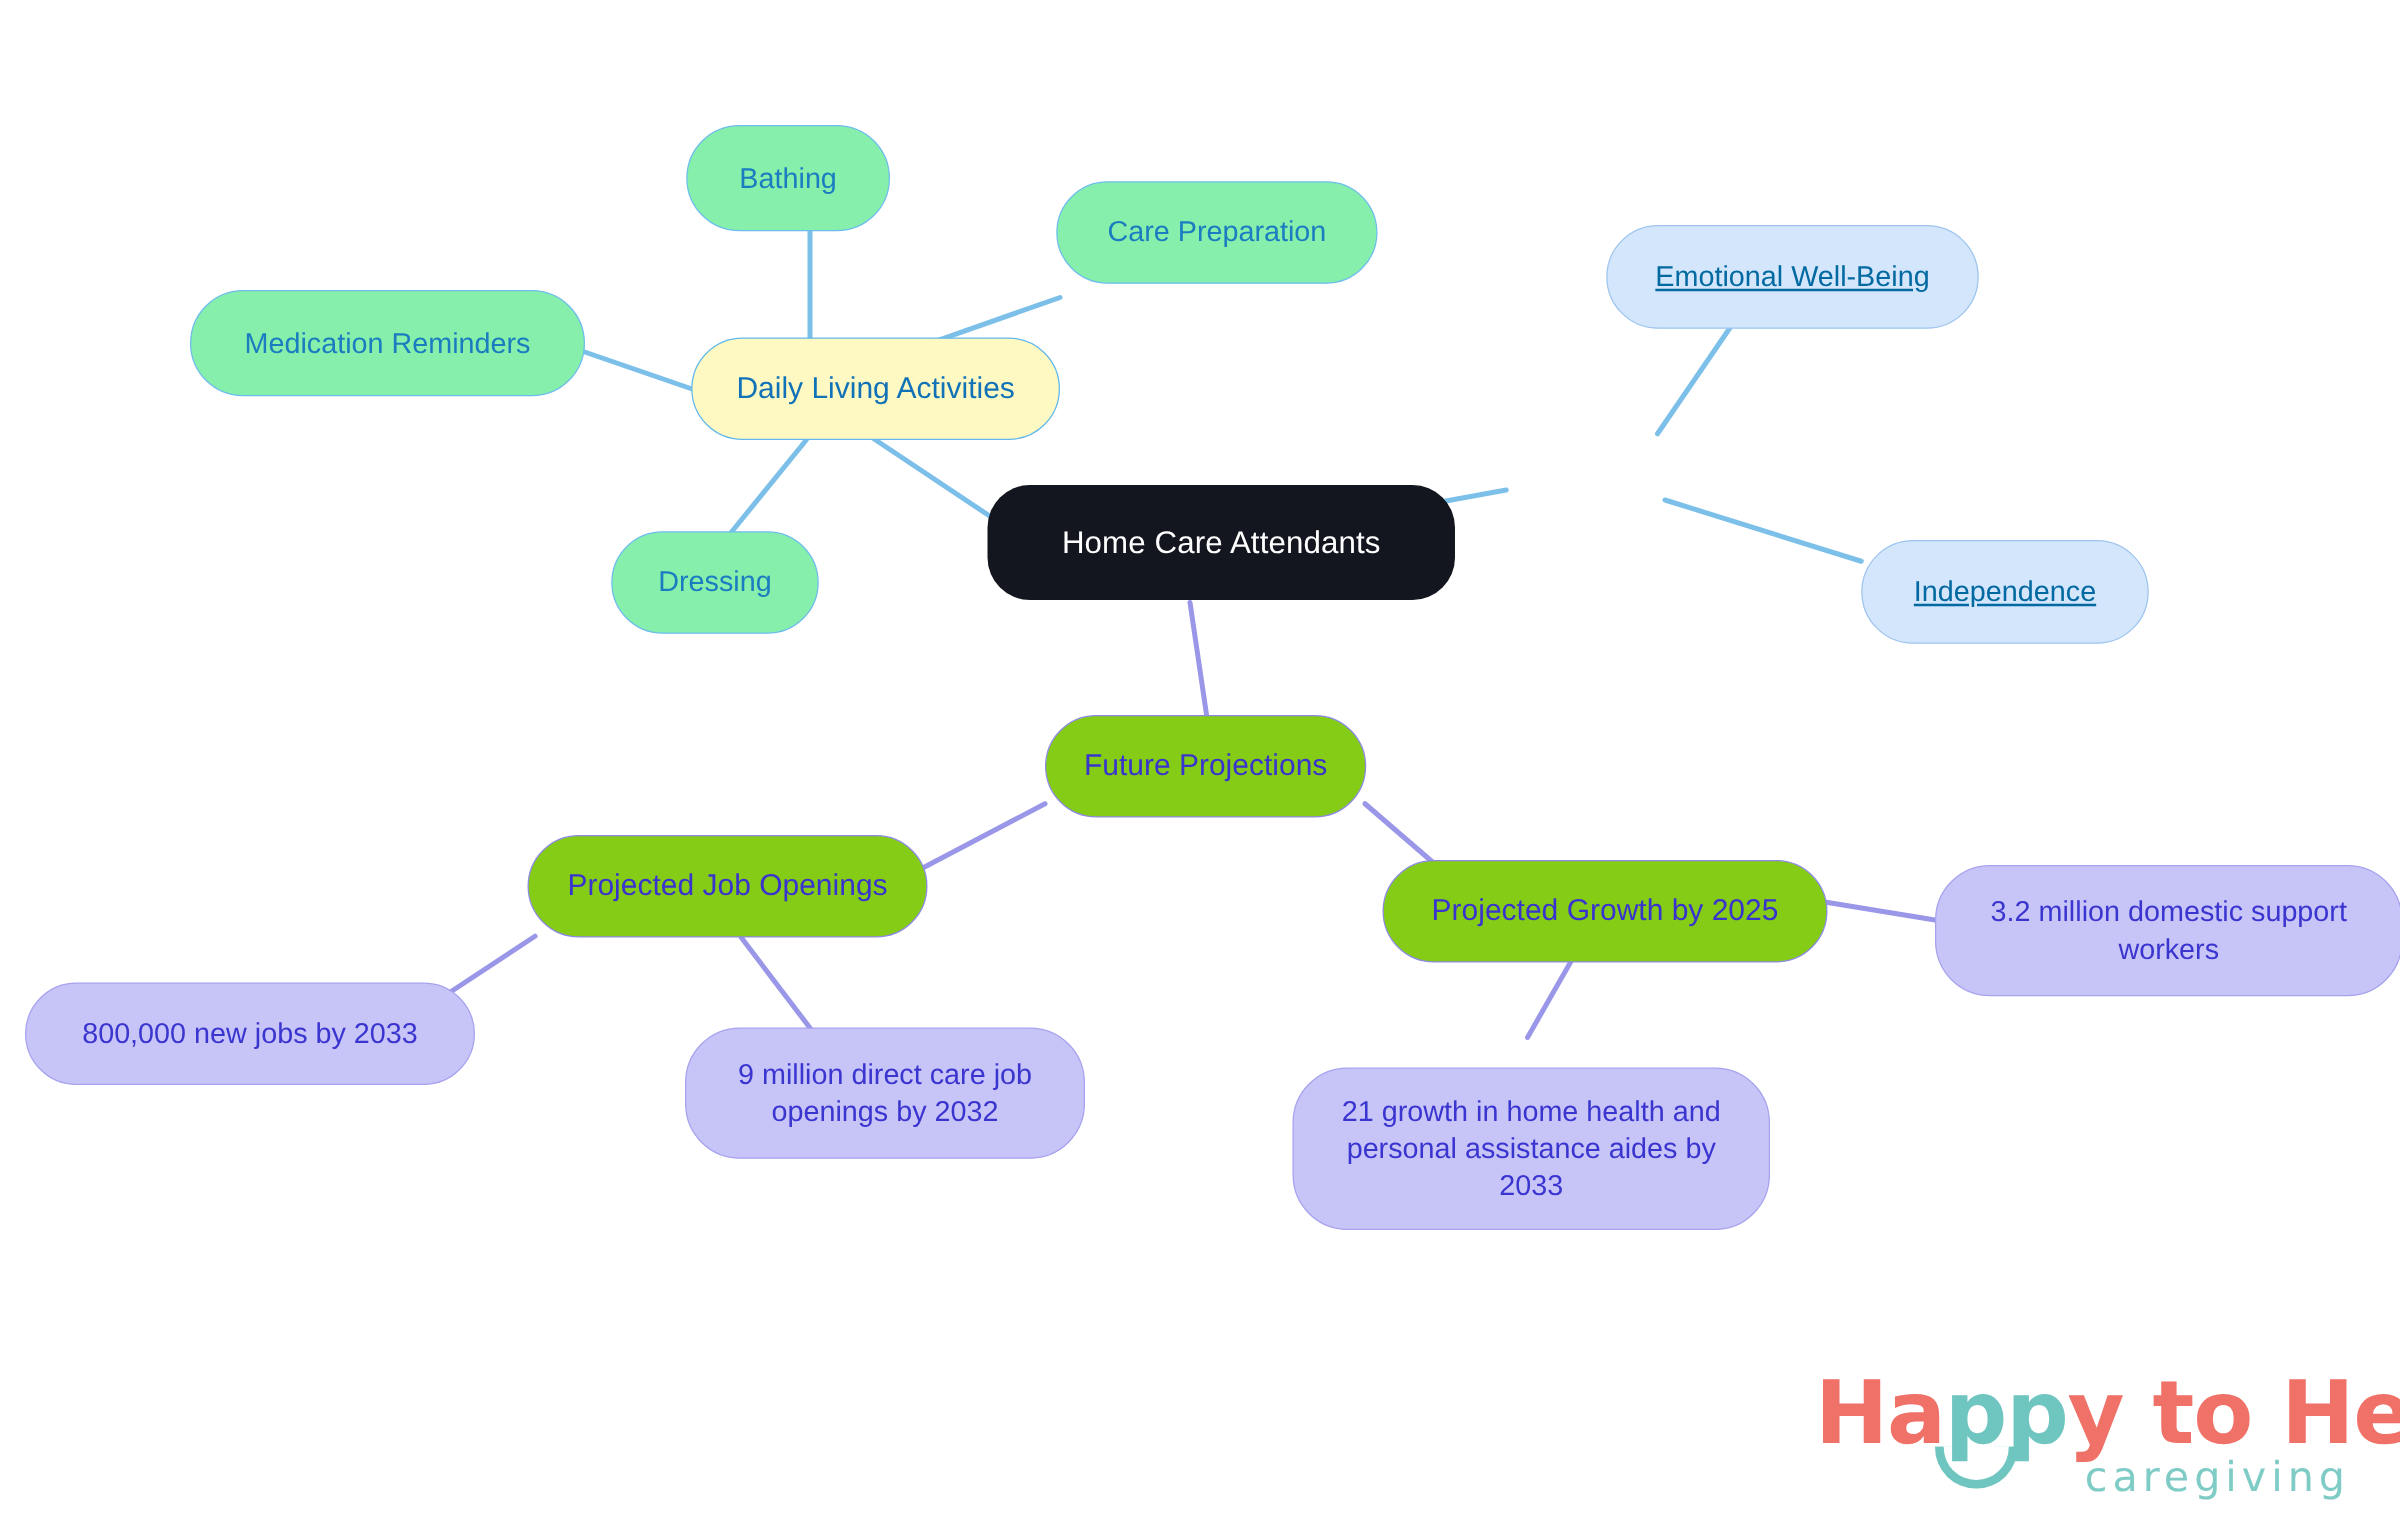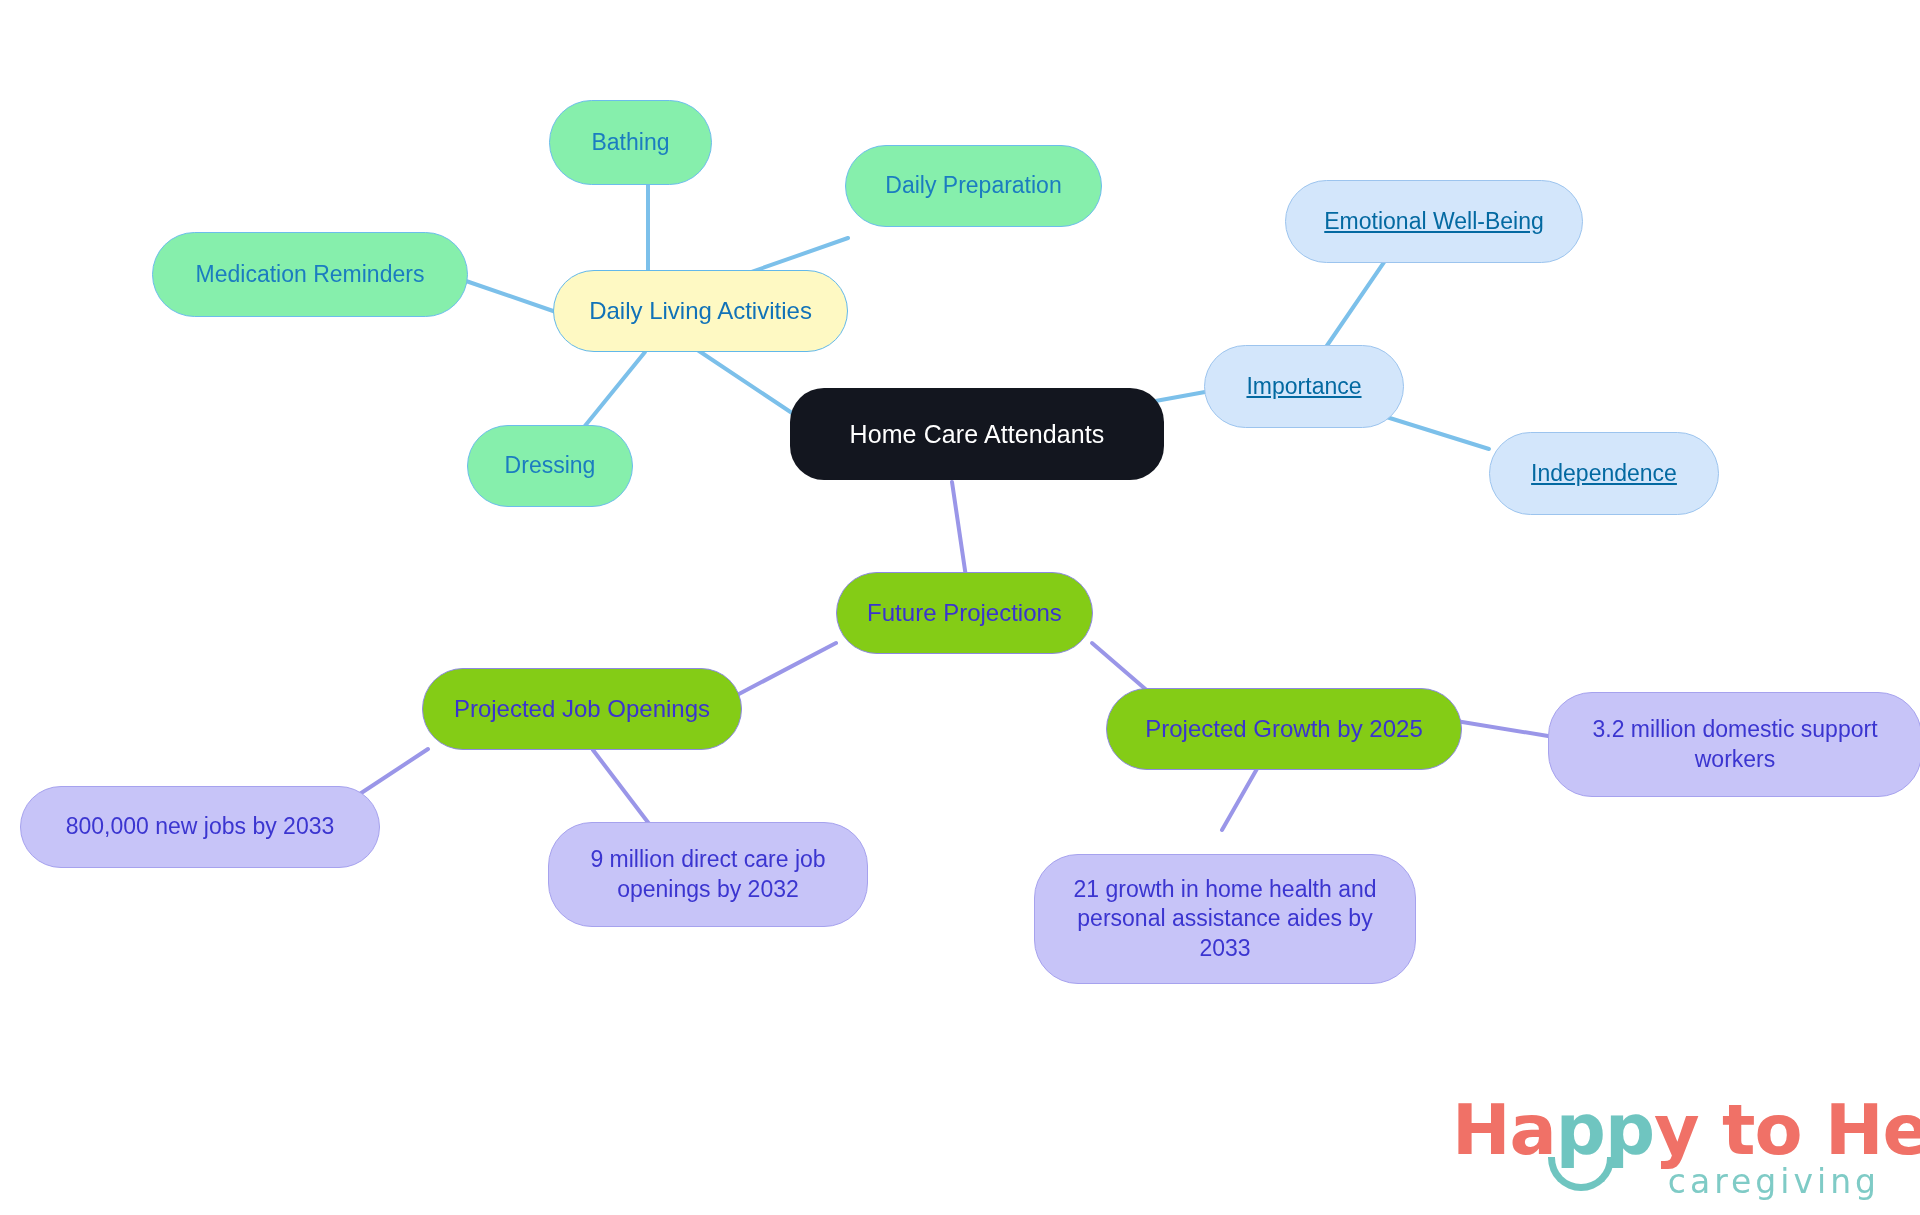--- a/index.html
+++ b/index.html
@@ -165,27 +165,26 @@
       <path d="M 1262 760 L 1222 830" stroke="#9a96e8" stroke-width="4"></path>
     </g>
   </svg>
 
   <div class="node root" style="left:790px; top:388px; width:374px; height:92px;">Home Care Attendants</div>
 
   <div class="node blue-branch" style="left:553px; top:270px; width:295px; height:82px;">Daily Living Activities</div>
 
   <div class="node blue-leaf" style="left:549px; top:100px; width:163px; height:85px;">Bathing</div>
 
-  <div class="node blue-leaf" style="left:845px; top:145px; width:257px; height:82px;">Daily Preparation</div>
+  <div class="node blue-leaf" style="left:845px; top:145px; width:257px; height:82px;">Care Preparation</div>
 
   <div class="node blue-leaf" style="left:152px; top:232px; width:316px; height:85px;">Medication Reminders</div>
 
-  <div class="node blue-leaf" style="left:467px; top:425px; width:166px; height:82px;">Dressing</div>
-
-  <div class="node paleblue" style="left:1204px; top:345px; width:200px; height:83px;">Importance</div>
+  <div class="node blue-leaf" style="left:489px; top:425px; width:166px; height:82px;">Dressing</div>
+
 
   <div class="node paleblue" style="left:1285px; top:180px; width:298px; height:83px;">Emotional Well-Being</div>
 
   <div class="node paleblue" style="left:1489px; top:432px; width:230px; height:83px;">Independence</div>
 
   <div class="node purple-branch" style="left:836px; top:572px; width:257px; height:82px;">Future Projections</div>
 
   <div class="node purple-branch" style="left:422px; top:668px; width:320px; height:82px;">Projected Job Openings</div>
 
   <div class="node purple-leaf" style="left:20px; top:786px; width:360px; height:82px;">800,000 new jobs by 2033</div>

